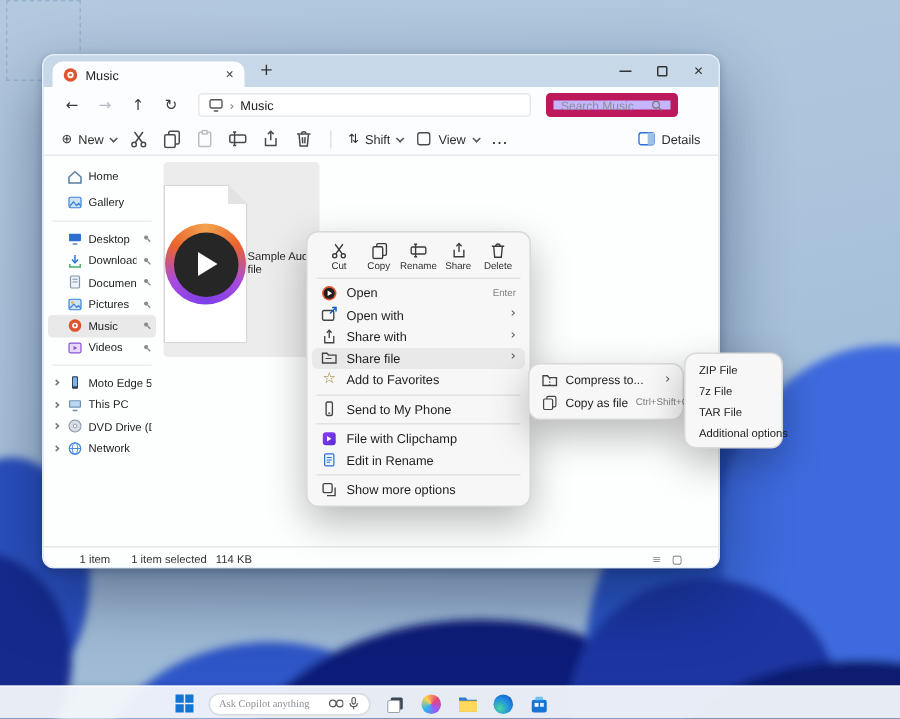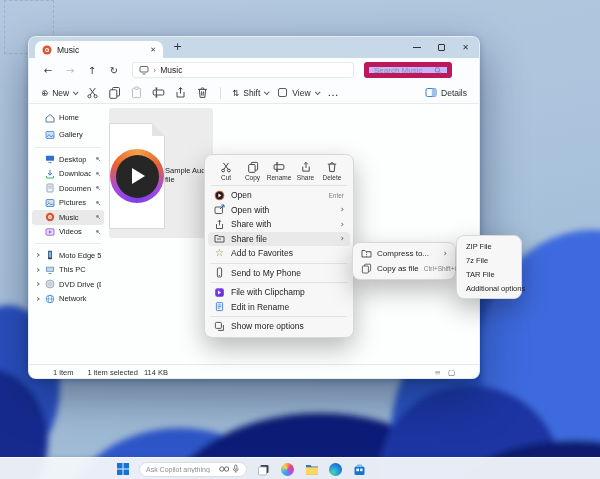--- a/index.html
+++ b/index.html
@@ -102,21 +102,21 @@
   .star { font-size:10px; color:#9a7b1c; line-height:1; }
 
   .menu-manage { left:352px; top:242px; width:104px; }
   .menu-manage .mi { height:15px; font-size:8px; padding:0 5px; gap:5px; }
   .menu-compress { left:456px; top:235px; width:66px; }
   .menu-compress .mi { height:14px; font-size:7.5px; padding:0 6px; }
 
   
   .taskbar { position:absolute; left:0; top:457px; width:600px; height:22px; z-index:10;
     background:rgba(243,247,251,.95); border-top:1px solid rgba(255,255,255,.7);
-    box-shadow:0 -1px 3px rgba(30,60,100,.12); }
+    box-shadow:0 -1px 3px rgba(30,60,100,.12);font-family:Liberation Serif, serif; }
   .tb-center { position:absolute; left:116px; top:0; height:22px; display:flex; align-items:center; gap:9px; }
   .tb-search { width:108px; height:15px; background:#fff; border:1px solid #d9dde1; border-radius:9px;
     display:flex; align-items:center; padding:0 6px; gap:3px; }
   .tb-search input { border:0; outline:0; width:70px; font-size:7px; font-family:inherit; background:transparent; }
   .tb-ico { width:15px; height:15px; display:flex; align-items:center; justify-content:center; }
   .copilot-orb { width:13px; height:13px; border-radius:50%;
     background:conic-gradient(from 50deg, #e5427a, #9b59f5, #2bb3f3, #ffd24a, #e5427a); }
   .edge-orb { width:13px; height:13px; border-radius:50%;
     background:radial-gradient(circle at 32% 72%, #46d6a1, #1e88e5 55%, #0d47a1); }
 </style>

